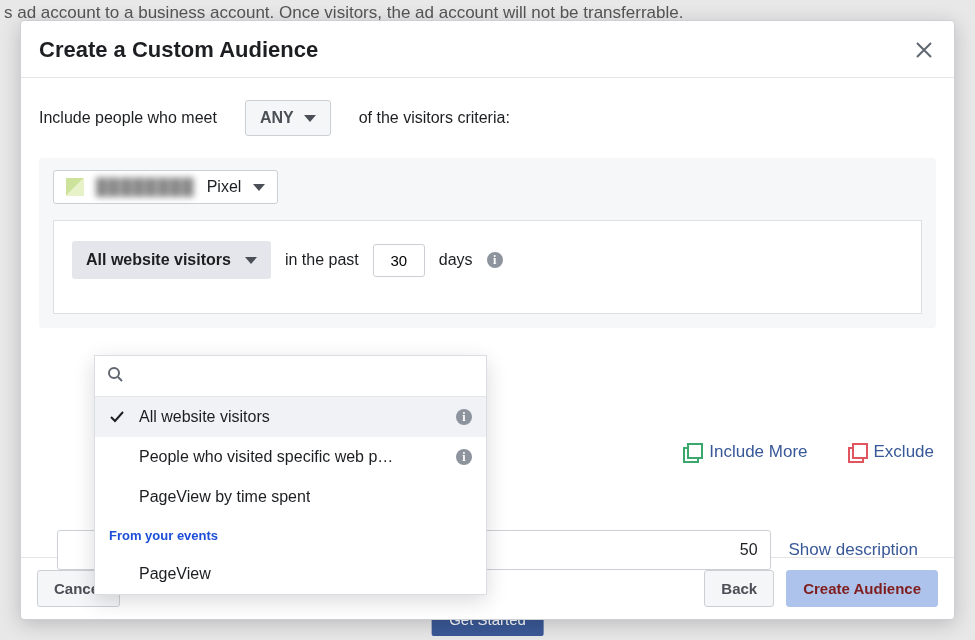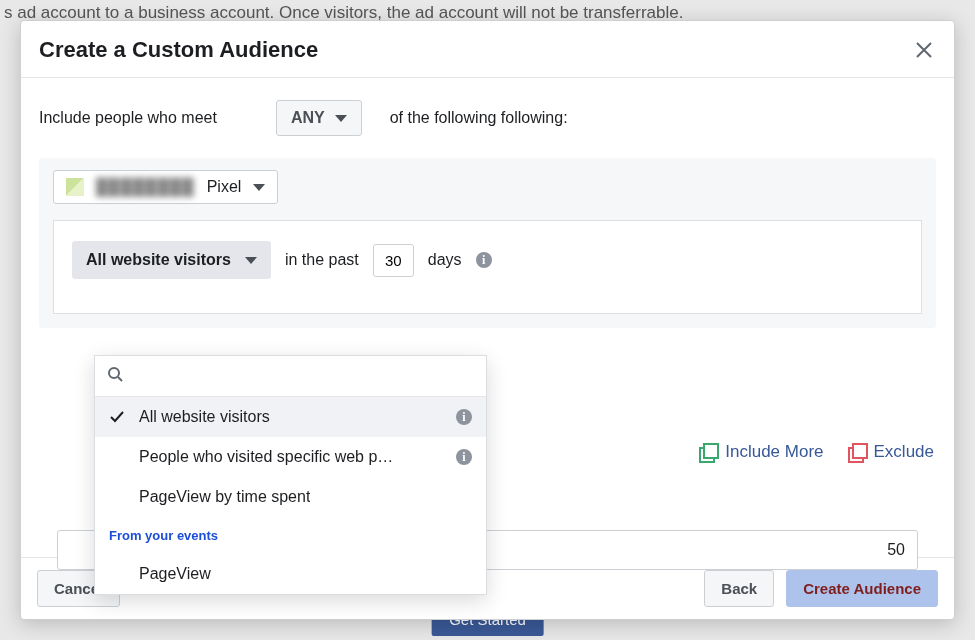--- a/index.html
+++ b/index.html
@@ -63,21 +63,20 @@
   .dropdown-btn {
     border:1px solid #ccd0d5;
     background:#f5f6f7;
     padding:8px 14px;
     display:flex;align-items:center;gap:10px;
     border-radius:3px;
     font-size:16px;
     cursor:pointer;
     font-weight:600;
     color:#4b4f56;
-    margin-left:31px;
   }
   .caret {
     width:0;height:0;border-left:6px solid transparent;border-right:6px solid transparent;border-top:7px solid #4b4f56;
   }
   .rule-block {
     margin-top:22px;
     background:#f6f7f9;
     padding:12px 14px 14px 14px;
     border-radius:3px;
   }
@@ -94,21 +93,21 @@
     border:1px solid #dddfe2;
     padding:20px 18px 34px 18px;
     position:relative;
   }
   .visitor-row { display:flex; align-items:center; gap:14px; font-size:16px; color:#1c1e21;}
   .visitor-dd {
     background:#e4e6eb;border:none;padding:10px 14px;display:flex;align-items:center;gap:14px;
     font-size:16px;font-weight:600;color:#1c1e21;cursor:pointer;border-radius:3px;
   }
   .days-input {
-    width:41px;padding:7px 6px;border:1px solid #ccd0d5;border-radius:3px;text-align:center;font-size:15px;
+    width:52px;padding:7px 6px;border:1px solid #ccd0d5;border-radius:3px;text-align:center;font-size:15px;
   }
   .info-circle {
     width:16px;height:16px;border-radius:50%;background:#8d949e;display:inline-flex;align-items:center;justify-content:center;
     color:#fff;font-size:12px;font-weight:700;font-family:serif;
   }
   .dropdown-panel {
     position:absolute;
     left:73px;
     top:277px;
     width:393px;
@@ -129,21 +128,21 @@
   .dd-item .left { display:flex;align-items:center;gap:14px; min-width:0;}
   .dd-item .left span.label { white-space:nowrap; overflow:hidden; text-overflow:ellipsis; max-width:270px;}
   .checkmark {
     width:16px;height:16px;display:flex;align-items:center;justify-content:center;color:#1c1e21;
   }
   .dd-section-head { padding:11px 14px;font-size:13px;font-weight:700;color:#1d4ed8;}
   .include-exclude {
     position:absolute;
     right:20px;
     top:364px;
-    display:flex;gap:24px;align-items:center;
+    display:flex;gap:40px;align-items:center;
   }
   .ie-link { display:flex;align-items:center;gap:8px;color:#385898;font-size:17px;cursor:pointer;font-weight:500;}
   .ie-icon { position:relative;width:18px;height:18px;}
   .ie-icon::before,.ie-icon::after{content:"";position:absolute;width:12px;height:12px;border:2px solid;}
   .ie-icon.include::before{border-color:#3aa76d;left:0;top:4px;}
   .ie-icon.include::after{border-color:#3aa76d;left:4px;top:0;background:#fff;}
   .ie-icon.exclude::before{border-color:#e0555f;left:0;top:4px;}
   .ie-icon.exclude::after{border-color:#e0555f;left:4px;top:0;background:#fff;}
   .bottom-row {
     position:absolute;
@@ -186,21 +185,21 @@
   </div>
 
   <div class="modal-body">
 
     <div class="criteria-line">
       <span>Include people who meet</span>
       <div class="dropdown-btn">
         <span>ANY</span>
         <span class="caret"></span>
       </div>
-      <span>of the following following:</span>
+      <span>of the visitors criteria:</span>
     </div>
 
     <div class="rule-block">
       <div class="pixel-select">
         <span class="pixel-swatch"></span>
         <span class="pixel-name-blur">████████</span>
         <span>Pixel</span>
         <span class="caret"></span>
       </div>
 
@@ -272,20 +271,21 @@
         <span>Include More</span>
       </div>
       <div class="ie-link">
         <span class="ie-icon exclude"></span>
         <span>Exclude</span>
       </div>
     </div>
 
     <div class="bottom-row">
       <input class="big-input" value="50" style="">
+      <span class="show-desc">Show description</span>
     </div>
 
   </div>
 
   <div class="modal-footer">
     <button class="btn">Cancel</button>
     <div class="footer-right">
       <button class="btn">Back</button>
       <button class="btn btn-primary">Create Audience</button>
     </div>

